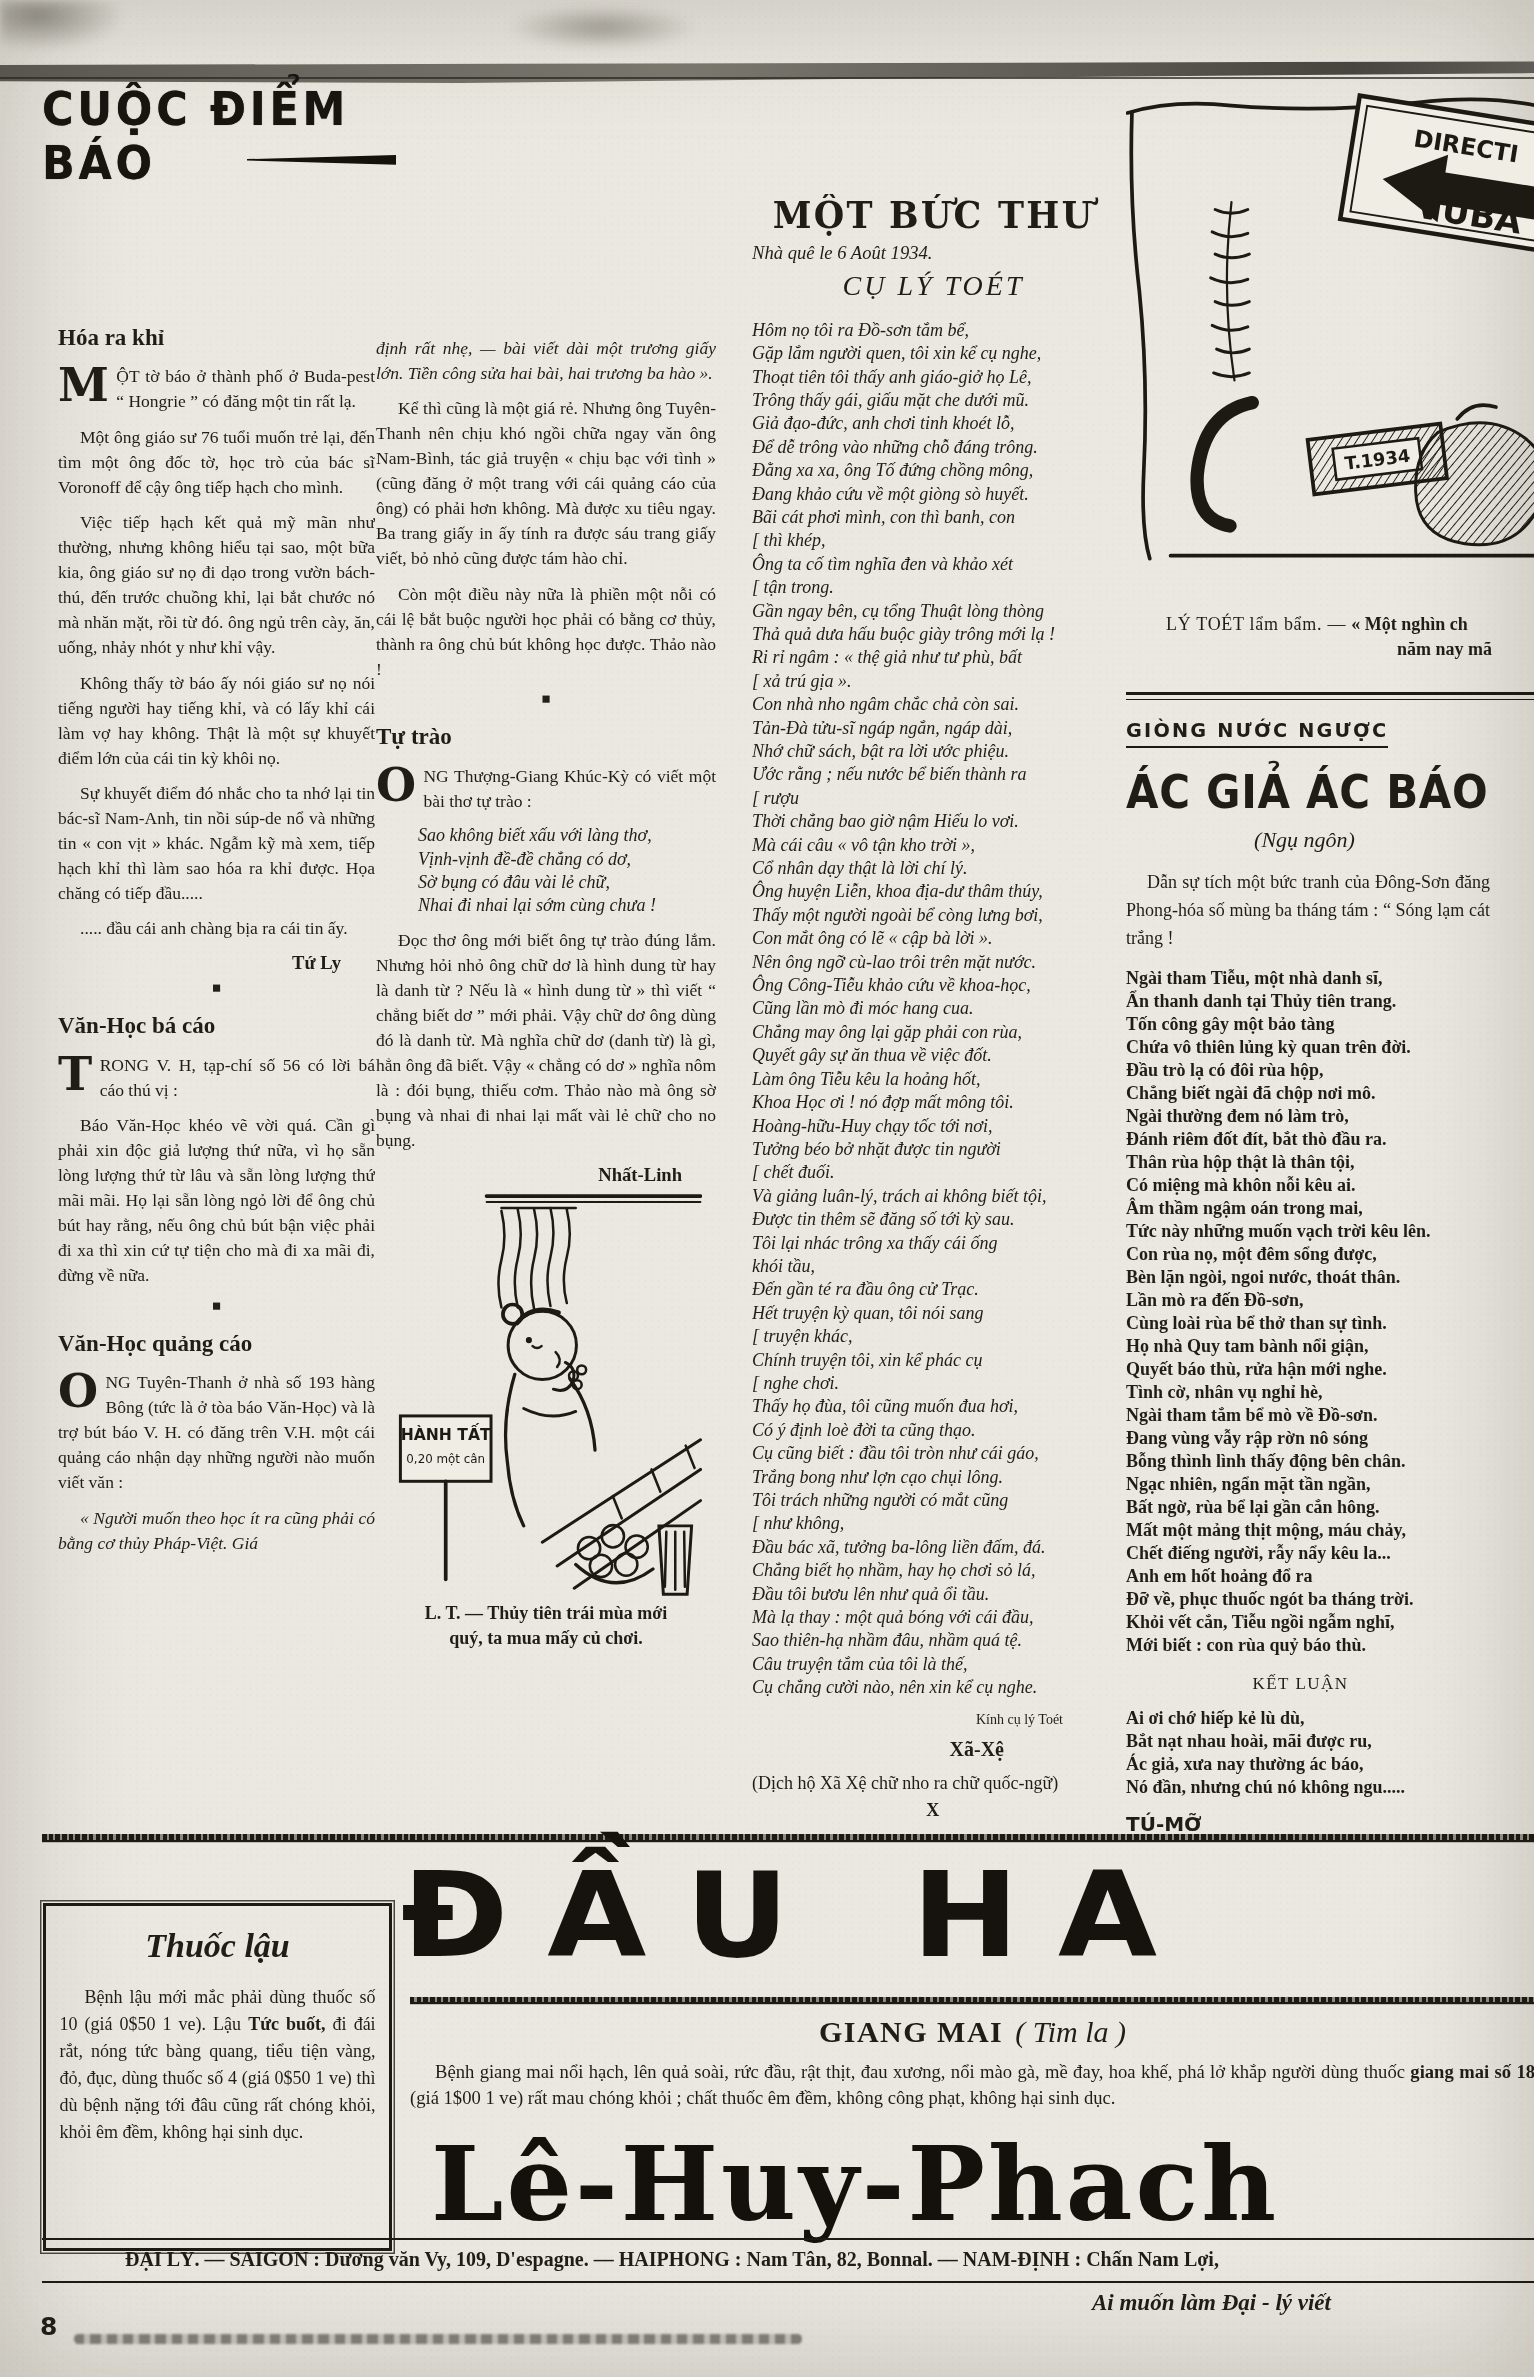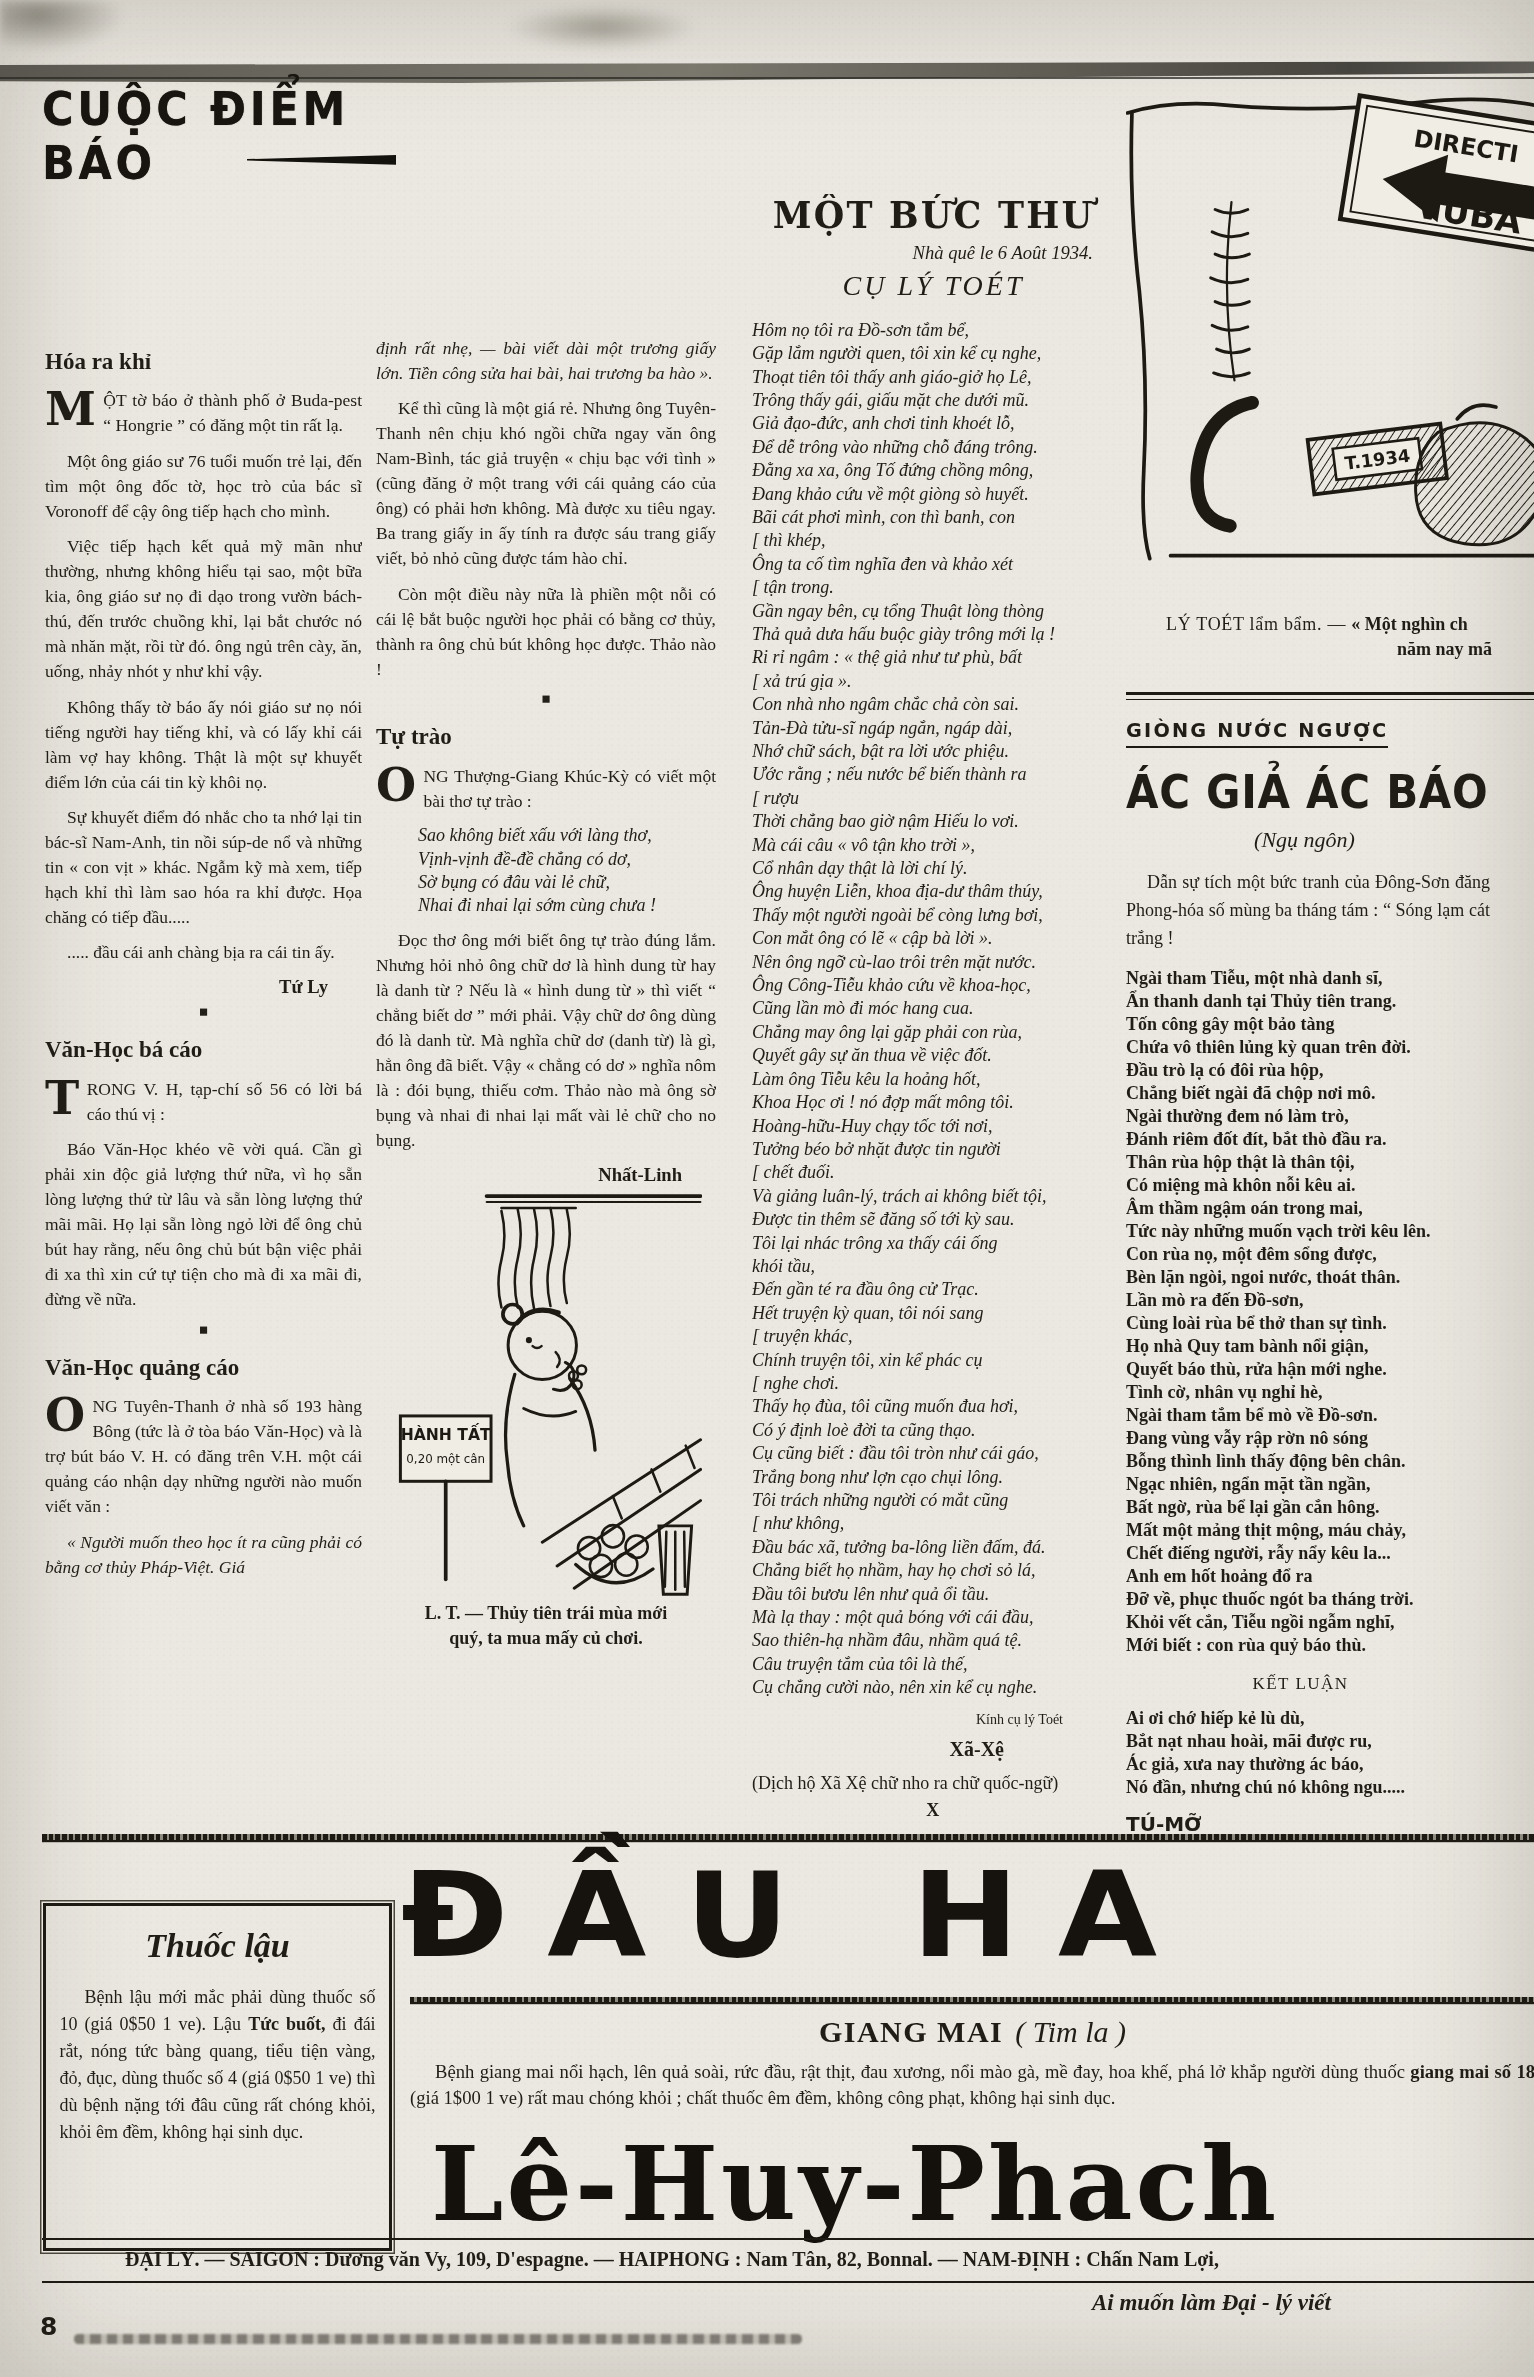--- a/index.html
+++ b/index.html
@@ -32,21 +32,21 @@
   .para.noindent{text-indent:0;}
   .para.ital{font-style:italic;}
   .sec-title{font-weight:bold;font-size:23px;margin:19.3px 0 13.4px 0;text-indent:0;font-family:"Liberation Serif",serif;}
   .dropcap{float:left;font-weight:bold;font-size:46px;line-height:37px;padding:3px 7.4px 0 0;font-family:"DejaVu Serif",serif;}
   .signature{text-align:right;font-weight:bold;font-size:18.6px;padding-right:34px;margin:4.5px 0 7.4px 0;}
   .ornament{text-align:center;font-size:11px;margin:7.4px 0;letter-spacing:0;color:#23201a;}
   .align-right{text-align:right;padding-right:6px;}
 
   
   .c3-title{font-family:"DejaVu Serif",serif;font-weight:bold;font-size:35px;letter-spacing:2.2px;text-align:center;margin:0 0 7.4px 0;transform:scaleY(1.05);}
-  .c3-dateline{font-style:italic;font-size:18.6px;text-align:right;padding-right:22px;margin-bottom:6px;}
+  .c3-dateline{font-style:italic;font-size:18.6px;text-align:left;padding-right:22px;margin-bottom:6px;}
   .c3-salut{font-style:italic;font-size:28px;letter-spacing:3px;text-align:center;margin-bottom:16.3px;}
   .vline{font-style:italic;font-size:18px;line-height:23.4px;text-align:left;}
   .c3-close1{font-size:14px;text-align:right;padding-right:52px;margin-top:12px;}
   .c3-close2{font-weight:bold;font-size:20px;text-align:right;padding-right:111px;margin-top:10.4px;}
   .c3-close3{font-size:18px;text-align:left;margin-top:12px;}
   .c3-close4{font-weight:bold;font-size:18px;text-align:center;margin-top:6px;letter-spacing:1.5px;}
 
   
   .c4-caption{font-size:18px;line-height:25px;text-align:left;}
   .c4-caption .lead{font-weight:normal;letter-spacing:0.7px;}
@@ -102,21 +102,21 @@
 <div class="paper">
 
   <div class="corner-smudge"></div>
   <div class="mid-smudge"></div>
   <div class="top-band"></div>
   <div class="top-band-line"></div>
 
   <div class="headline">CUỘC ĐIỂM BÁO</div>
   <div class="head-swash"></div>
 
-  <div class="col" style="left:45px;top:325px;width:317px;height:1581px;margin-top:24px;">
+  <div class="col" style="left:58px;top:325px;width:317px;height:1581px;">
     <div class="sec-title" style="margin-top:0;">Hóa ra khỉ</div>
     <p class="para noindent"><span class="dropcap">M</span><span>ỘT tờ báo ở thành phố ở Buda-pest “ Hongrie ” có đăng một tin rất lạ.</span></p>
     <div>
         <p class="para">Một ông giáo sư 76 tuổi muốn trẻ lại, đến tìm một ông đốc tờ, học trò của bác sĩ Voronoff để cậy ông tiếp hạch cho mình.</p>
         <p class="para">Việc tiếp hạch kết quả mỹ mãn như thường, nhưng không hiểu tại sao, một bữa kia, ông giáo sư nọ đi dạo trong vườn bách-thú, đến trước chuồng khỉ, lại bắt chước nó mà nhăn mặt, rồi từ đó. ông ngủ trên cày, ăn, uống, nhảy nhót y như khỉ vậy.</p>
         <p class="para">Không thấy tờ báo ấy nói giáo sư nọ nói tiếng người hay tiếng khỉ, và có lấy khỉ cái làm vợ hay không. Thật là một sự khuyết điểm lớn của cái tin kỳ khôi nọ.</p>
         <p class="para">Sự khuyết điểm đó nhắc cho ta nhớ lại tin bác-sĩ Nam-Anh, tin nồi súp-de nổ và những tin « con vịt » khác. Ngẫm kỹ mà xem, tiếp hạch khỉ thì làm sao hóa ra khỉ được. Họa chăng có tiếp đầu.....</p>
         <p class="para">..... đầu cái anh chàng bịa ra cái tin ấy.</p>
       </div>
     <div class="signature">Tứ Ly</div>

